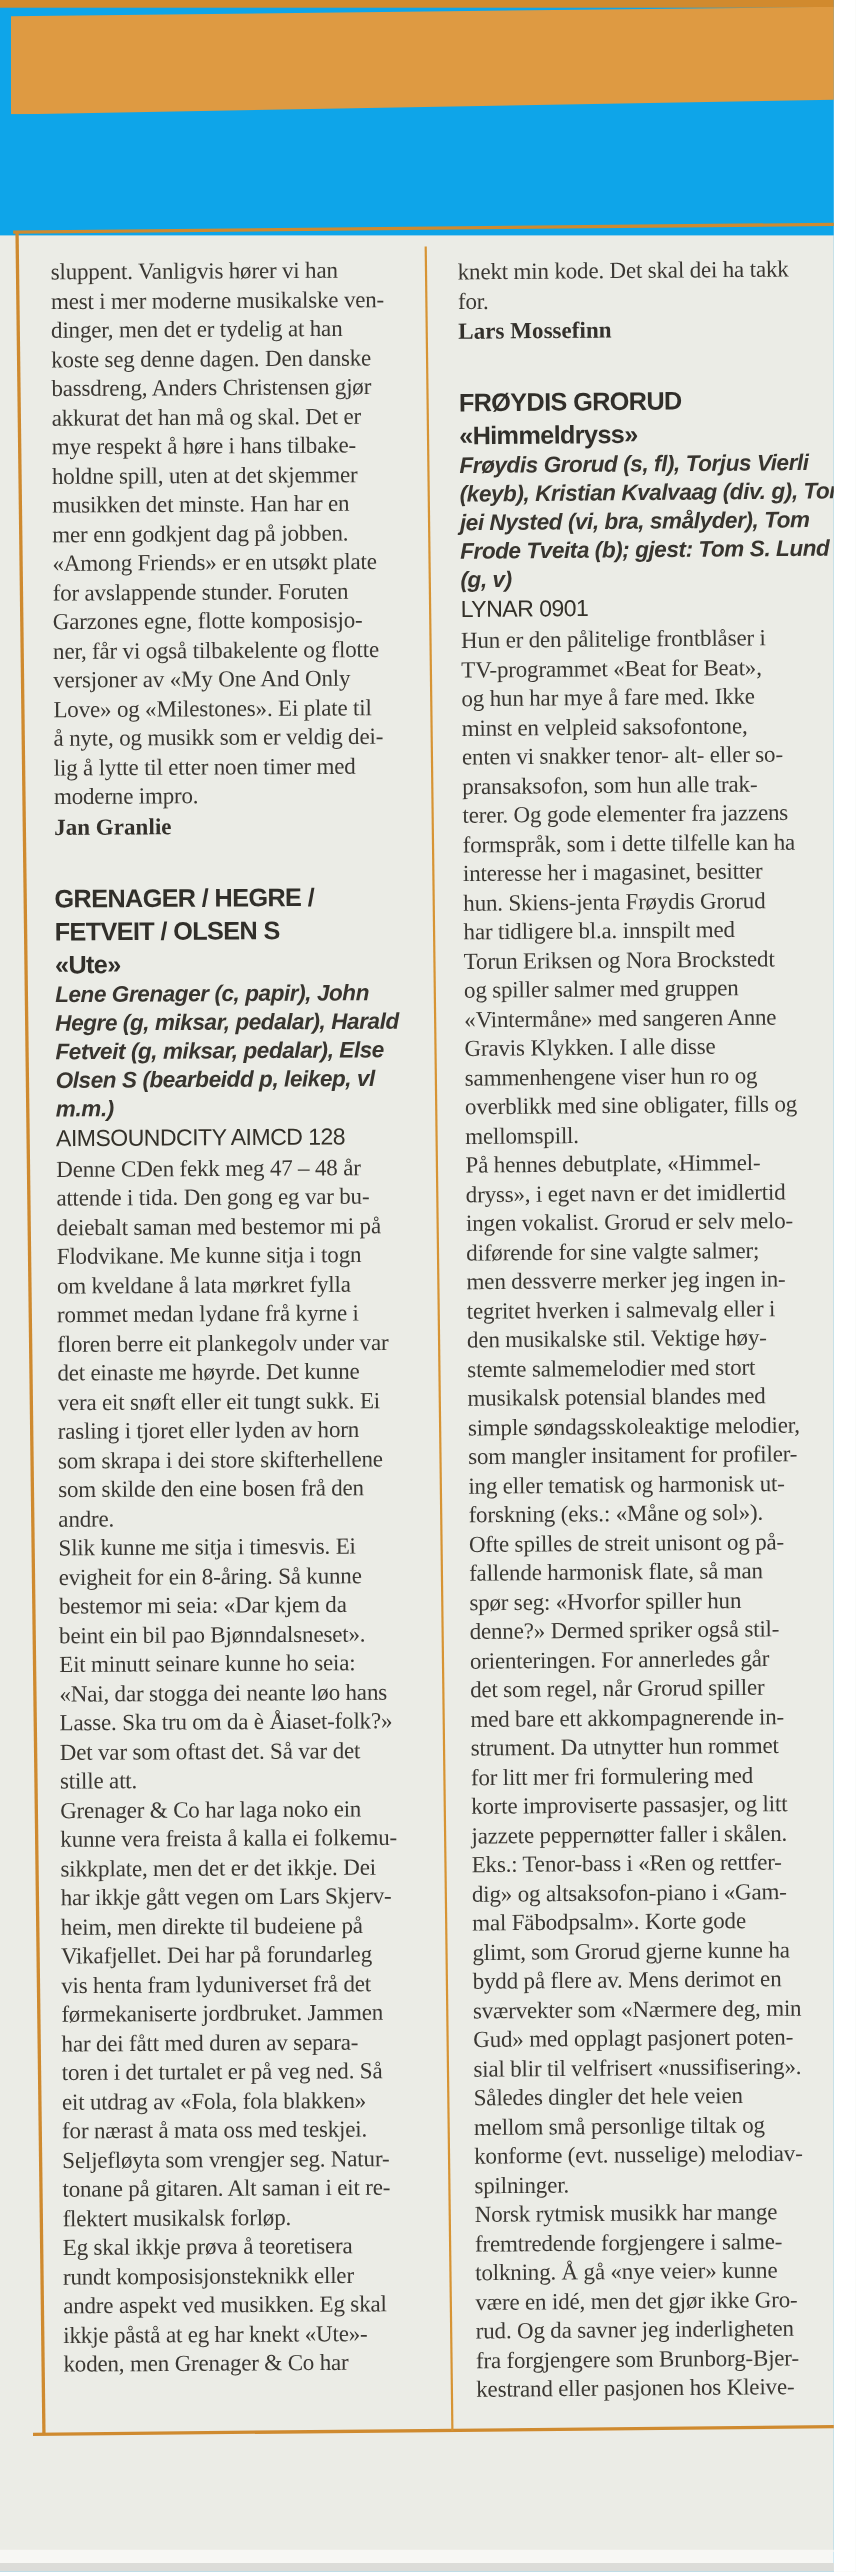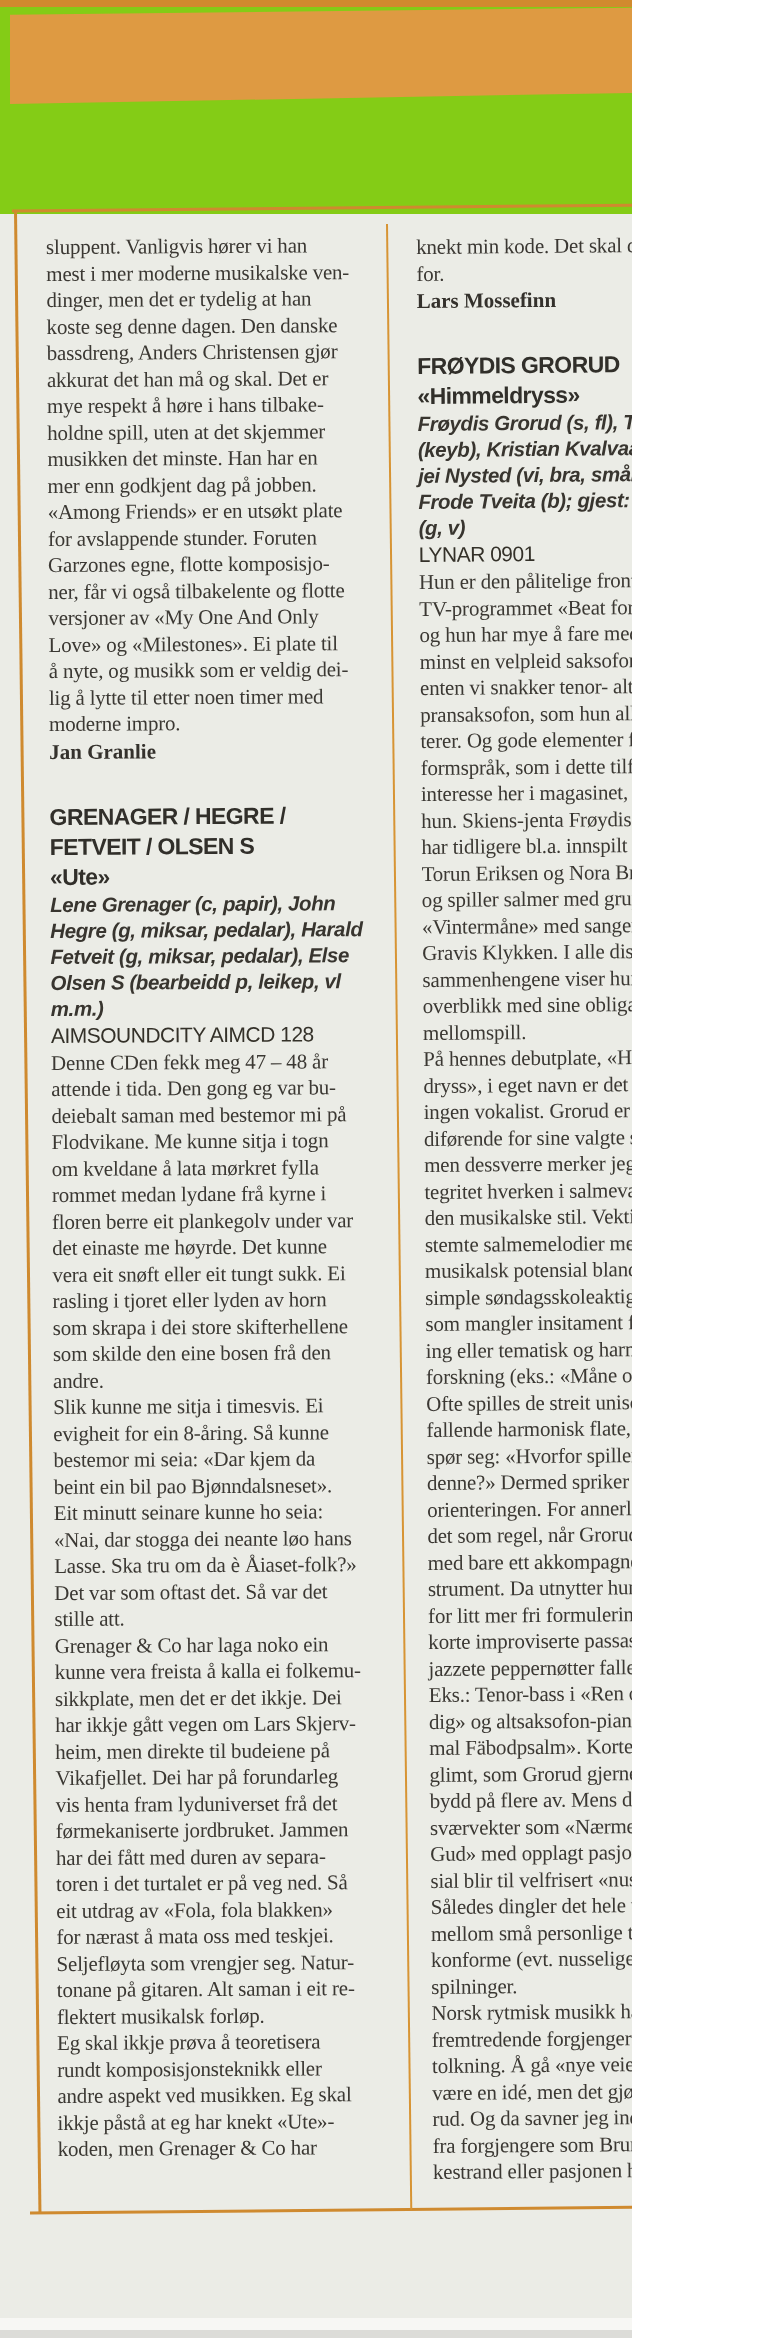--- a/index.html
+++ b/index.html
@@ -1,16 +1,16 @@
 <!DOCTYPE html>
 <html><head>
 <meta charset="utf-8">
 <style>
   html,body{margin:0;padding:0;}
-  #page{position:relative;width:632px;height:2338px;background:#84cc16;overflow:hidden;
+  #page{position:relative;width:758px;height:2338px;background:#0ea5e9;overflow:hidden;
         font-family:"Liberation Serif",serif;}
   
   .top-strip{position:absolute;left:0;top:0;width:778px;height:7px;}
   .orange-band{position:absolute;left:10px;top:6px;width:768px;height:98px;
                clip-path:polygon(0 9%,100% 0%,100% 86%,0 100%);}
   .content-bg{position:absolute;left:0;top:214px;width:764px;height:2106px;}
   .page-edge-strip{position:absolute;left:763px;top:96px;width:15px;height:2242px;background:#fbfbf8;}
   .bottom-white{position:absolute;left:0;top:2318px;width:778px;height:20px;background:#f7f7f4;}
   .bottom-shadow{position:absolute;left:0;top:2330px;width:778px;height:8px;background:#dcdcd8;}
   .rule{position:absolute;}

